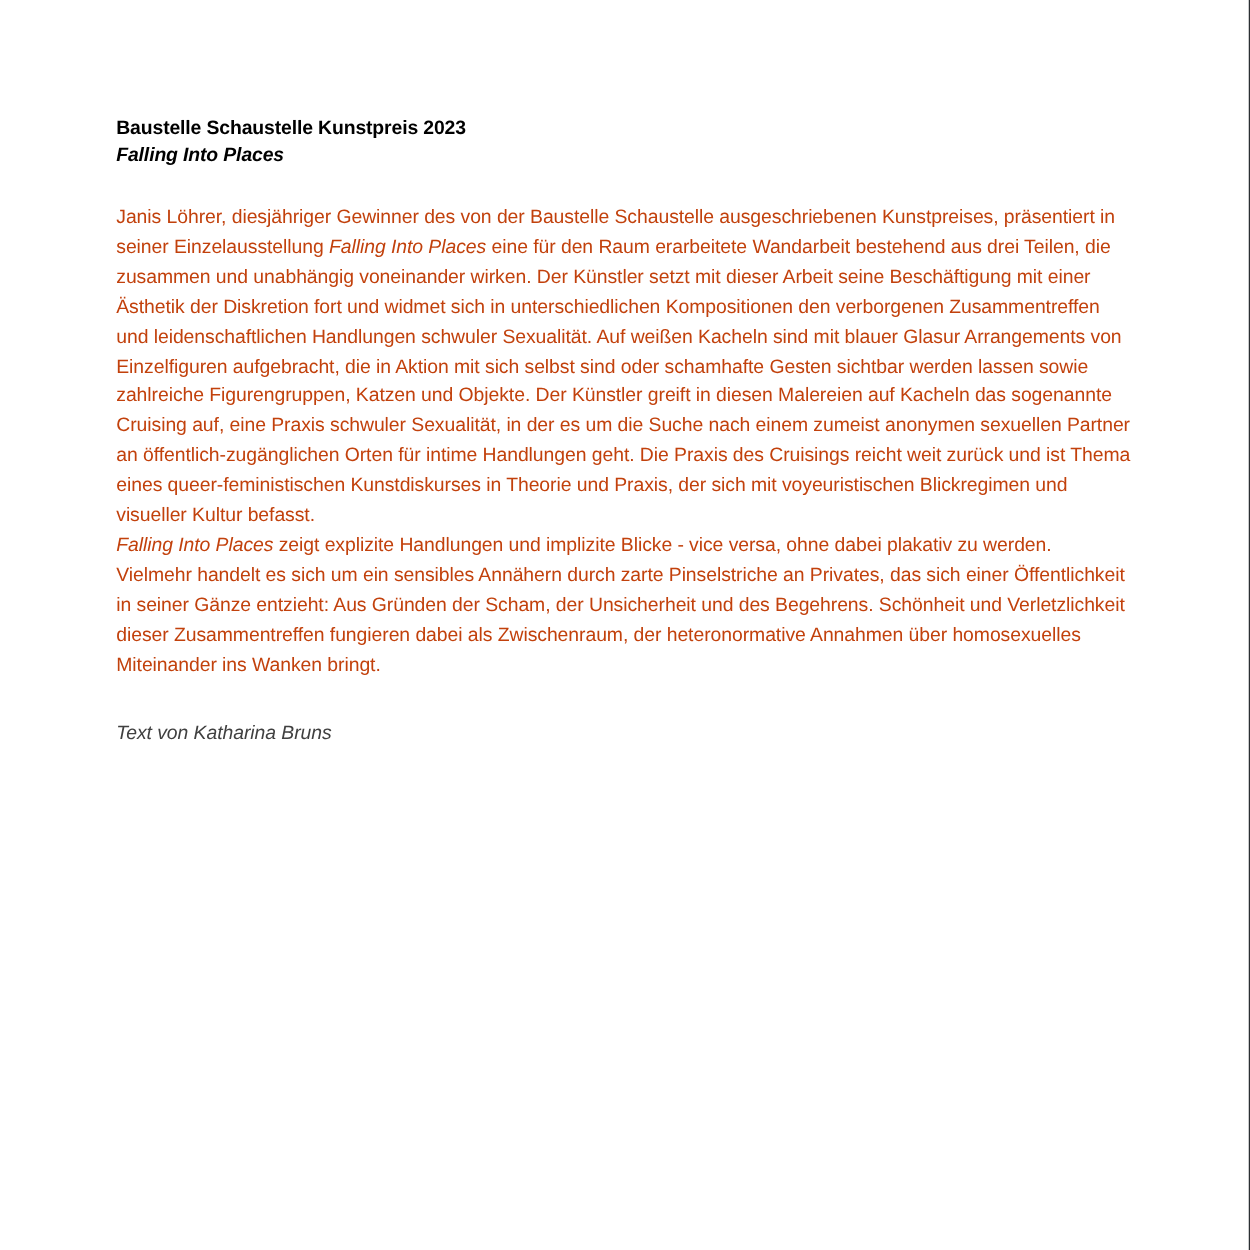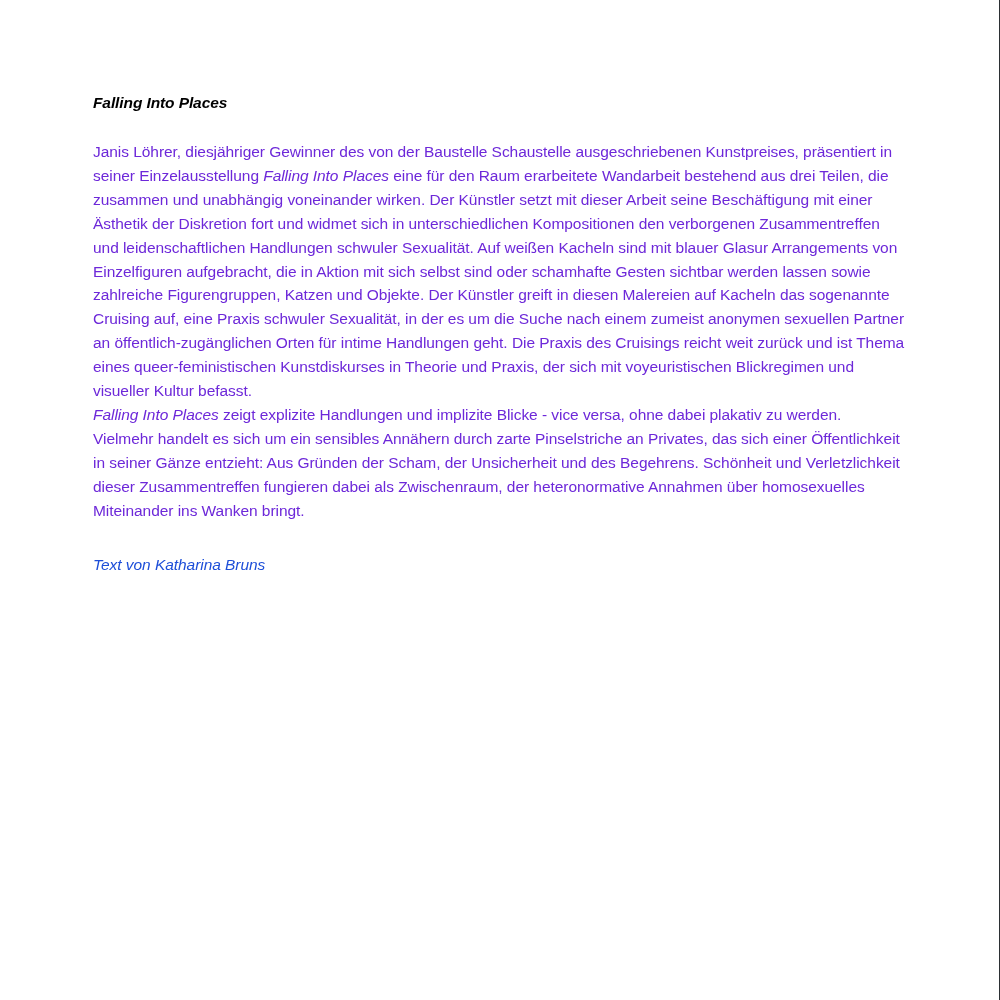--- a/index.html
+++ b/index.html
@@ -46,55 +46,56 @@
   }
   .doc-header .title-line.italic {
     font-style: italic;
   }
 
   .body-block {
     margin-top: 26px;
     font-size: 15.5px;
     line-height: 23.9px;
     letter-spacing: -0.05px;
-    color: #6d28d9;
+    color: #c2410c;
   }
 
   .para {
     margin: 0;
     text-align: left;
   }
 
   .para em,
   .para i {
     font-style: italic;
   }
 
   .attribution {
     margin-top: 30px;
     font-size: 15.5px;
     line-height: 23.9px;
     font-style: italic;
     letter-spacing: -0.05px;
-    color: #1d4ed8;
+    color: #404040;
   }
 
   
   .flow {
     white-space: normal;
   }
 </style>
 </head>
 <body>
 
 <div class="page-edge-right"></div>
 
 <div class="page">
 
   <div class="doc-header">
+    <span class="title-line">Baustelle Schaustelle Kunstpreis 2023</span>
     <span class="title-line italic">Falling Into Places</span>
   </div>
 
   <div class="body-block">
 
     <p class="para flow"><span>Janis Löhrer, diesjähriger Gewinner des von der Baustelle Schaustelle ausgeschriebenen Kunstpreises, präsentiert in seiner Einzelausstellung </span><em>Falling Into Places</em><span> eine für den Raum erarbeitete Wandarbeit bestehend aus drei Teilen, die zusammen und unabhängig voneinander wirken. Der Künstler setzt mit dieser Arbeit seine Beschäftigung mit einer Ästhetik der Diskretion fort und widmet sich in unterschiedlichen Kompositionen den verborgenen Zusammentreffen und leidenschaftlichen Handlungen schwuler Sexualität. Auf weißen Kacheln sind mit blauer Glasur Arrangements von Einzelfiguren aufgebracht, die in Aktion mit sich selbst sind oder schamhafte Gesten sichtbar werden lassen sowie zahlreiche Figurengruppen, Katzen und Objekte. Der Künstler greift in diesen Malereien auf Kacheln das sogenannte Cruising auf, eine Praxis schwuler Sexualität, in der es um die Suche nach einem zumeist anonymen sexuellen Partner an öffentlich-zugänglichen Orten für intime Handlungen geht. Die Praxis des Cruisings reicht weit zurück und ist Thema eines queer-feministischen Kunstdiskurses in Theorie und Praxis, der sich mit voyeuristischen Blickregimen und visueller Kultur befasst.</span></p>
 
     <p class="para flow"><em>Falling Into Places</em><span> zeigt explizite Handlungen und implizite Blicke - vice versa, ohne dabei plakativ zu werden. Vielmehr handelt es sich um ein sensibles Annähern durch zarte Pinselstriche an Privates, das sich einer Öffentlichkeit in seiner Gänze entzieht: Aus Gründen der Scham, der Unsicherheit und des Begehrens. Schönheit und Verletzlichkeit dieser Zusammentreffen fungieren dabei als Zwischenraum, der heteronormative Annahmen über homosexuelles Miteinander ins Wanken bringt.</span></p>
 
   </div>

